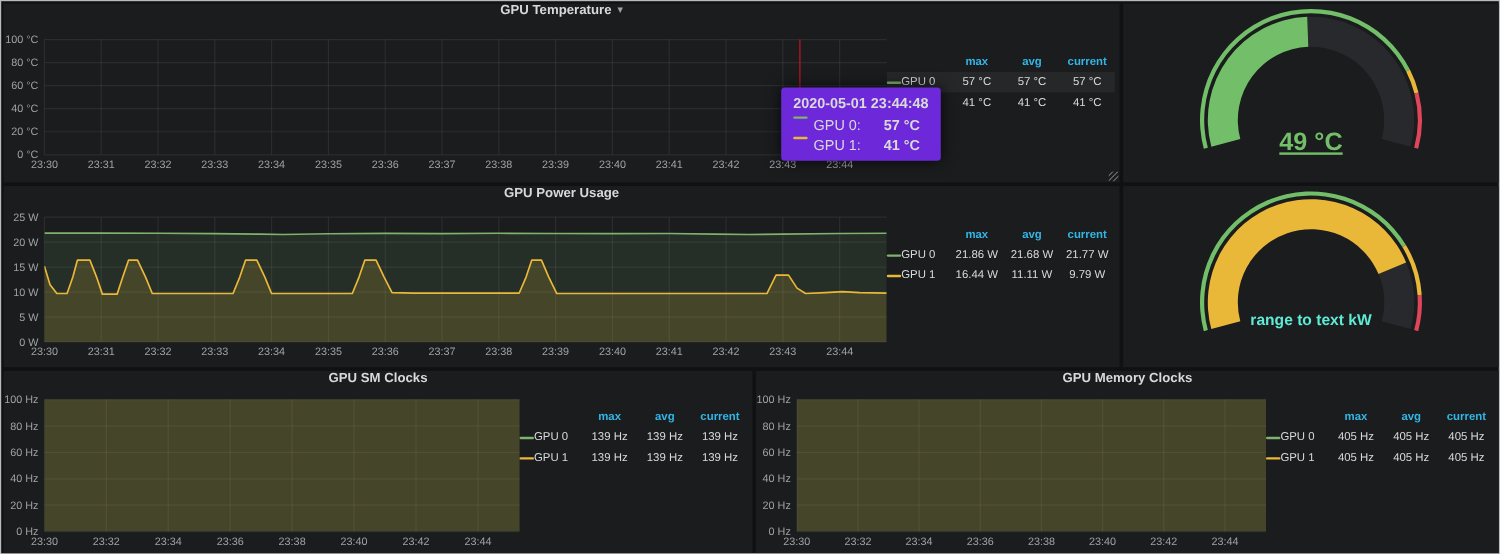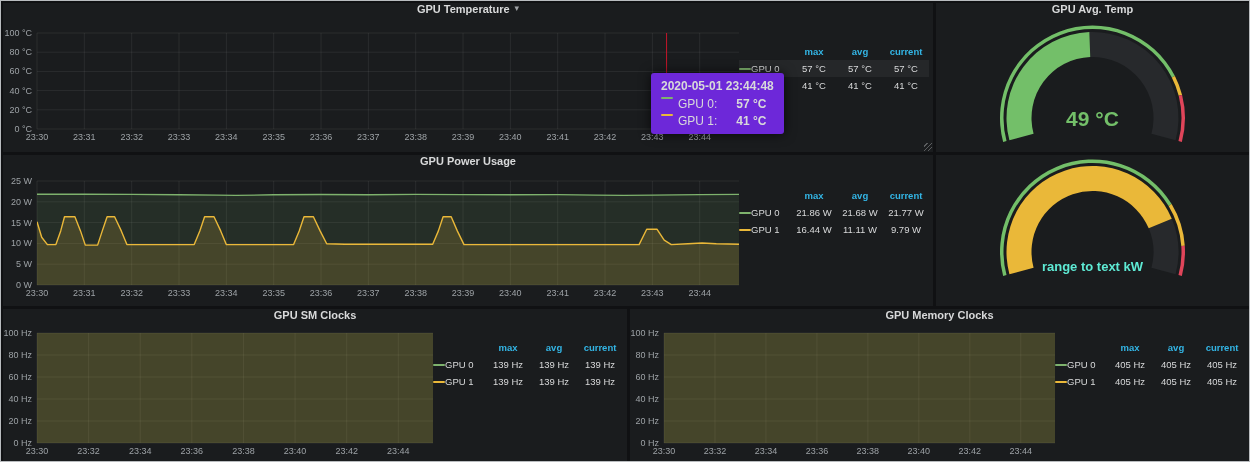--- a/index.html
+++ b/index.html
@@ -28,21 +28,21 @@
   .lg-head .lg-v{color:#33b5e5;font-weight:bold;cursor:pointer;}
   
   .gtooltip{position:absolute;left:648px;top:70px;background:#6d28d9;
     border-radius:3px;padding:6px 10px;font-size:12px;color:#d8d9da;
     box-shadow:0 0 12px rgba(0,0,0,0.7);z-index:6;white-space:nowrap;}
   .tt-time{font-weight:bold;margin-bottom:4px;}
   .tt-row{display:flex;align-items:flex-start;gap:5px;margin-top:3px;}
   .tt-val{font-weight:bold;margin-left:14px;}
   
   .gauge-label{position:absolute;left:0;right:0;text-align:center;font-weight:bold;}
-  .gv1{top:104px;font-size:21px;}
+  .gv1{top:104px;font-size:21px;text-decoration:underline;}
   .gv2{top:104px;font-size:13px;}
   
   .resize{position:absolute;right:1px;bottom:1px;width:8px;height:8px;cursor:nwse-resize;
     background:repeating-linear-gradient(135deg,transparent 0 2px,#5a5c5e 2px 3px);}
 </style>
 </head>
 <body>
 
 <div id="screen">
 
@@ -144,23 +144,20 @@
       <div class="tt-row">
         <span class="dash" id="tt-dash-1" style="background: rgb(234, 184, 57);"></span>
         <span>GPU 1:</span>
         <span class="tt-val">41 °C</span>
       </div>
     </div>
     <div class="resize"></div>
   </div>
 
   <div class="panel p2">
-    <div class="ptitle">
-      <span>GPU Avg. Temp</span>
-    </div>
     <svg width="313" height="131">
         <path d="M67.15186106826117 120.94076167198313 A92.5 92.5 0 0 1 238.91810348742405 55.005878774091926 L235.79958065276475 56.59484552318034 A89 89 0 0 0 70.53260146027291 120.03489501412432 Z" fill="#73bf69"></path>
         <path d="M238.91810348742405 55.005878774091926 A92.5 92.5 0 0 1 246.09394240439838 73.99618543725092 L242.70390134044817 74.86660004232792 A89 89 0 0 0 235.79958065276475 56.59484552318034 Z" fill="#eab839"></path>
         <path d="M246.09394240439838 73.99618543725092 A92.5 92.5 0 0 1 245.84813893173882 120.94076167198317 L242.46739853972707 120.03489501412434 A89 89 0 0 0 242.70390134044817 74.86660004232792 Z" fill="#e0455a"></path>
         <path d="M153.34864105123617 11.05775813503557 A86 86 0 0 1 239.56962106085987 119.25843787881678 L215.42147540363317 112.78796175125376 A61 61 0 0 0 154.26473376890007 36.04096797950197 Z" fill="#27292c"></path>
         <path d="M73.43037893914011 119.25843787881675 A86 86 0 0 1 153.34864105123617 11.05775813503557 L154.26473376890007 36.04096797950197 A61 61 0 0 0 97.57852459636683 112.78796175125375 Z" fill="#73bf69"></path>
       </svg>
     <div class="gauge-label gv1" style="color: rgb(115, 191, 105);">49 °C</div>
   </div>
 

